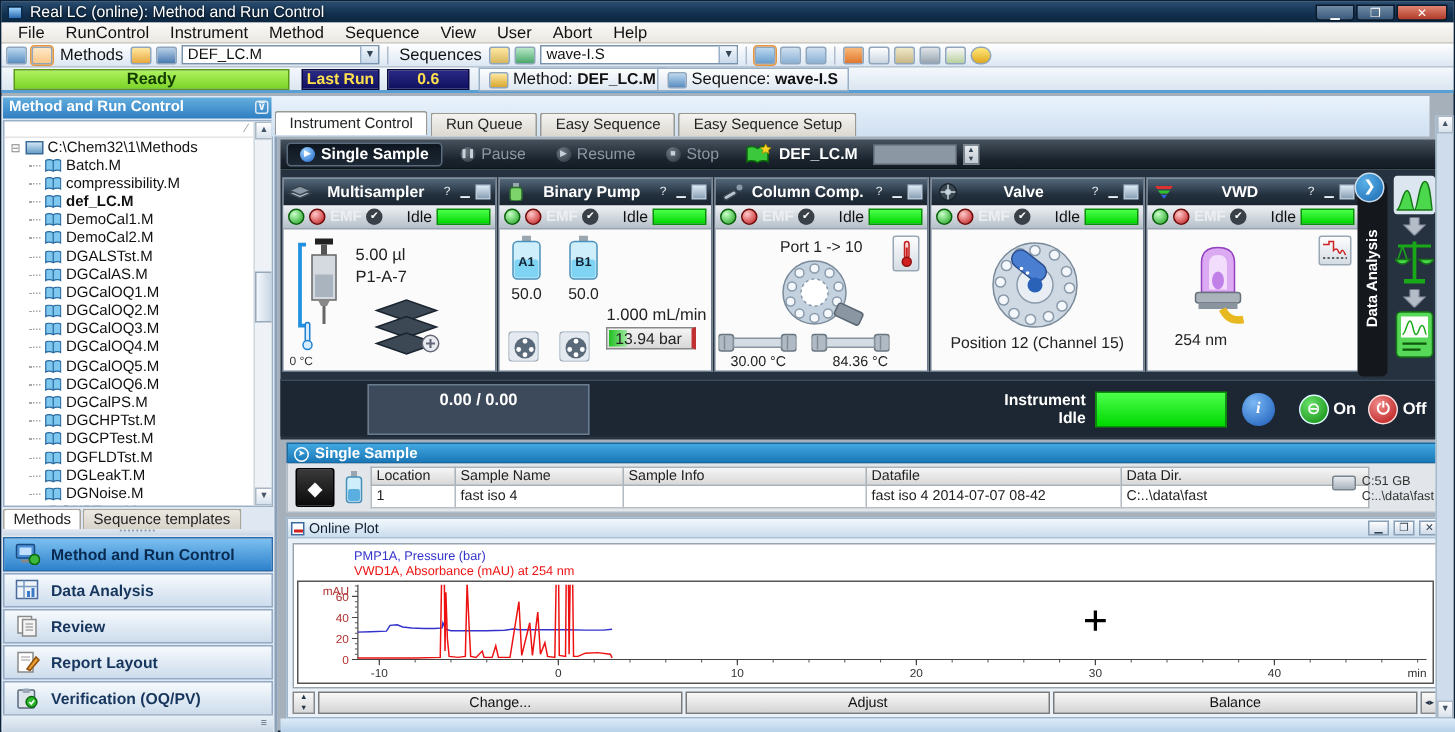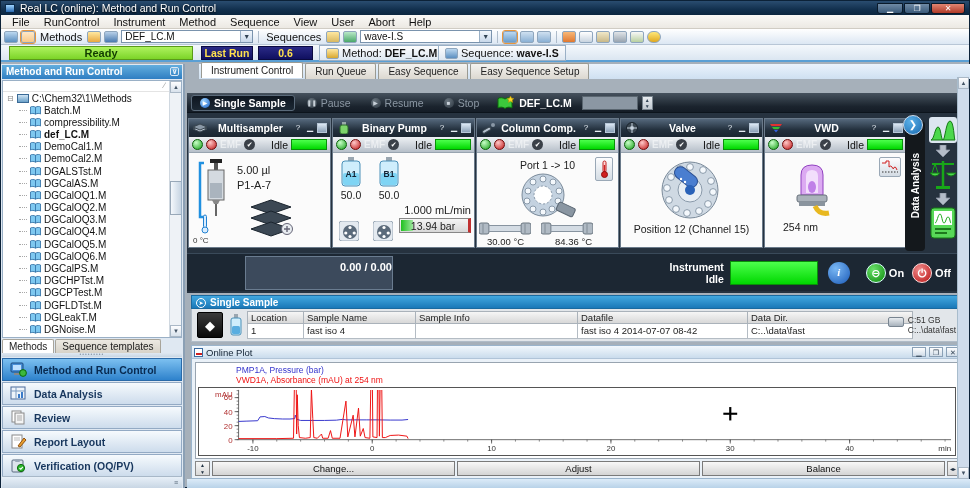--- a/index.html
+++ b/index.html
@@ -53,21 +53,21 @@
   .lp-tab { padding:0 6px; font-size:10px; line-height:13px; color:#222; background:linear-gradient(#ece9e2,#d6d2c8); border:1px solid #a8a49a; border-bottom:none; border-radius:2px 2px 0 0; }
   .lp-tab.active { background:#fff; }
   .splitdots { position:absolute; left:1px; right:1px; top:289px; height:4px; background:linear-gradient(#dfe8f2,#c8d6e4); text-align:center; color:#8898a8; font-size:5px; line-height:3px; letter-spacing:1px; }
   .nav { position:absolute; left:1px; right:1px; top:294px; }
   .nav-item { height:23px; margin-bottom:1px; background:linear-gradient(#f6fafd,#cddcec); border:1px solid #93aac4; display:flex; align-items:center; gap:7px; padding-left:7px; color:#17365d; font-weight:bold; font-size:10.5px; }
   .nav-item.active { background:linear-gradient(#7cc0f0,#2e82cc); color:#082a50; border-color:#2a6aa8; }
   .nav-ico { width:17px; height:15px; flex:none; }
   .lp-bottom { position:absolute; left:1px; right:1px; bottom:1px; height:12px; background:linear-gradient(#e8f0f8,#c8d6e4); border-top:1px solid #a8b8c8; color:#567; font-size:7px; text-align:right; padding-right:4px; line-height:11px; }
 
   
-  .maintop { position:absolute; left:198px; top:63px; width:772px; height:15px; background:linear-gradient(#eaf3fc,#cfe0f1); }
+  .maintop { position:absolute; left:180px; top:63px; width:772px; height:27px; background:linear-gradient(#eaf3fc,#cfe0f1); }
   .mtabs { position:absolute; left:2px; bottom:0; display:flex; gap:2px; }
   .mtab { padding:2px 9px 1px; font-size:10px; color:#222; background:linear-gradient(#f4f3f0,#dcd8d0); border:1px solid #9a9a92; border-bottom:none; border-radius:2px 2px 0 0; }
   .mtab.active { background:#fff; font-weight:normal; position:relative; top:-1px; padding-bottom:2px; }
 
   
   .runbar { position:absolute; left:186px; top:92px; width:772px; height:20px; background:linear-gradient(#46525e,#1b242e 70%,#141c26); display:flex; align-items:center; gap:4px; padding-left:4px; border-bottom:1px solid #0c141c; }
   .runbtn { height:16px; display:flex; align-items:center; gap:4px; padding:0 8px; border-radius:3px; color:#8b97a3; font-size:10.5px; }
   .runbtn .orb { width:10px; height:10px; border-radius:50%; background:radial-gradient(circle at 35% 30%,#6a7680,#2a343e); color:#c8d0d8; font-size:6px; line-height:10px; text-align:center; }
   .runbtn.active { background:linear-gradient(#0e1620,#1c2834); border:1px solid #5a6a7a; color:#fff; font-weight:bold; }
   .runbtn.active .orb { background:radial-gradient(circle at 35% 30%,#9fd4ff,#1a62c8); color:#fff; }
@@ -98,41 +98,41 @@
   .ms-tray { position:absolute; left:58px; top:44px; }
   .ms-syr { position:absolute; left:8px; top:4px; }
   .ms-temp { position:absolute; left:4px; bottom:2px; display:flex; align-items:flex-end; gap:2px; color:#333; font-size:8px;flex-direction:column; }
 
   .bp-grid { position:absolute; left:6px; top:4px; display:flex; gap:14px; }
   .bottle { position:relative; width:24px; text-align:center; }
   .bottle .blab { position:absolute; left:0; top:12px; width:24px; color:#123; font-size:8.5px; font-weight:bold; }
   .bval { width:24px; text-align:center; color:#222; font-size:10.5px; }
   .pumps { position:absolute; left:6px; bottom:6px; display:flex; gap:14px; }
   .bp-right { position:absolute; right:3px; bottom:14px; text-align:right; color:#222; }
-  .pressbox { position:relative; width:72px; height:15px; background:linear-gradient(#f4f4f4,#d8d8d8); border:1px solid #888; border-right:3px solid #c03030; margin-top:2px; }
+  .pressbox { position:relative; width:60px; height:15px; background:linear-gradient(#f4f4f4,#d8d8d8); border:1px solid #888; border-right:3px solid #c03030; margin-top:2px; }
   .pressfill { position:absolute; left:1px; top:1px; bottom:1px; width:12px; background:linear-gradient(90deg,#20c020,#9fe89f); }
   .presstxt { position:absolute; left:0; right:2px; top:1px; text-align:center; font-size:10.5px; color:#222; }
 
   .cc-port { position:absolute; left:0; top:6px; width:100%; text-align:center; color:#222; font-size:10.5px; }
   .cc-therm { position:absolute; right:5px; top:4px; width:18px; height:24px; background:linear-gradient(#fdfdfe,#d4dce4); border:1px solid #9aa8b6; border-radius:2px; display:flex; align-items:center; justify-content:center; }
   .cc-wheel { position:absolute; left:38px; top:18px; }
   .cc-cols { position:absolute; left:2px; bottom:11px; display:flex; gap:10px; }
   .cc-t1,.cc-t2 { position:absolute; bottom:0px; color:#222; font-size:9.5px; }
   .cc-t1 { left:10px; } .cc-t2 { left:78px; }
 
   .vl-wheel { position:absolute; left:38px; top:6px; }
   .vl-pos { position:absolute; left:0; bottom:12px; width:100%; text-align:center; color:#222; font-size:10.5px; }
 
   .vwd-lamp { position:absolute; left:20px; top:8px; }
   .vwd-wl { position:absolute; left:18px; bottom:14px; color:#222; font-size:10.5px; }
   .vwd-spec { position:absolute; right:5px; top:4px; width:22px; height:20px; background:linear-gradient(#fdfdfe,#d4dce4); border:1px solid #9aa8b6; border-radius:2px; }
 
   
   .instbar { position:absolute; left:0; right:0; bottom:2px; height:38px; background:#1c2733; border-top:1px solid #3a4a5a; display:flex; align-items:center; }
-  .timebox { margin-left:58px; width:148px; height:34px; background:#3c4a5c; border:1px solid #6a7c90; color:#fff; font-weight:bold; text-align:right; line-height:21px; font-size:11px; }
+  .timebox { margin-left:58px; width:148px; height:34px; background:#3c4a5c; border:1px solid #6a7c90; color:#fff; font-weight:bold; text-align:center; line-height:21px; font-size:11px; }
   .instlbl { margin-left:auto; text-align:right; color:#fff; font-weight:bold; font-size:10.5px; line-height:12px; }
   .instled { width:88px; height:24px; background:linear-gradient(#4cff4c,#00d800); border:1px solid #089008; margin:0 10px 0 6px; }
   .infob { width:22px; height:22px; border-radius:50%; background:radial-gradient(circle at 35% 30%,#7ab8f4,#1a5ab8); color:#fff; font-style:italic; font-family:"Liberation Serif",serif; font-weight:bold; text-align:center; line-height:21px; margin-right:16px; }
   .onoff { display:flex; align-items:center; gap:3px; margin-right:8px; color:#fff; font-weight:bold; }
   .oo-ico { width:20px; height:20px; border-radius:50%; color:#fff; text-align:center; line-height:19px; font-size:11px; }
   .oo-ico.g { background:radial-gradient(circle at 35% 30%,#6ae06a,#0c8a0c); border:1px solid #dff; }
   .oo-ico.r { background:radial-gradient(circle at 35% 30%,#f08a8a,#b81414); border:1px solid #fdd; }
 
   
   .sidebar { position:absolute; right:2px; top:2px; width:52px; height:142px; }

